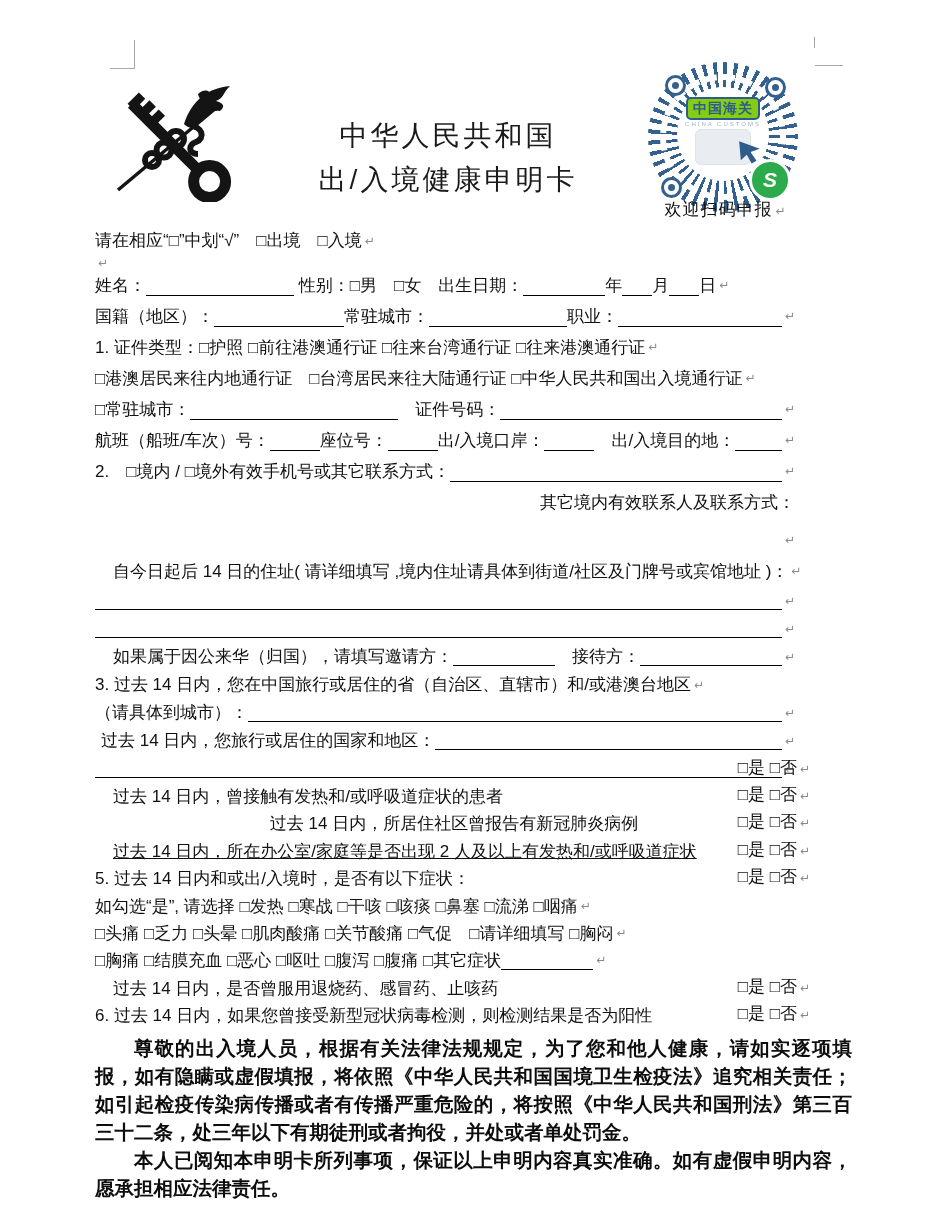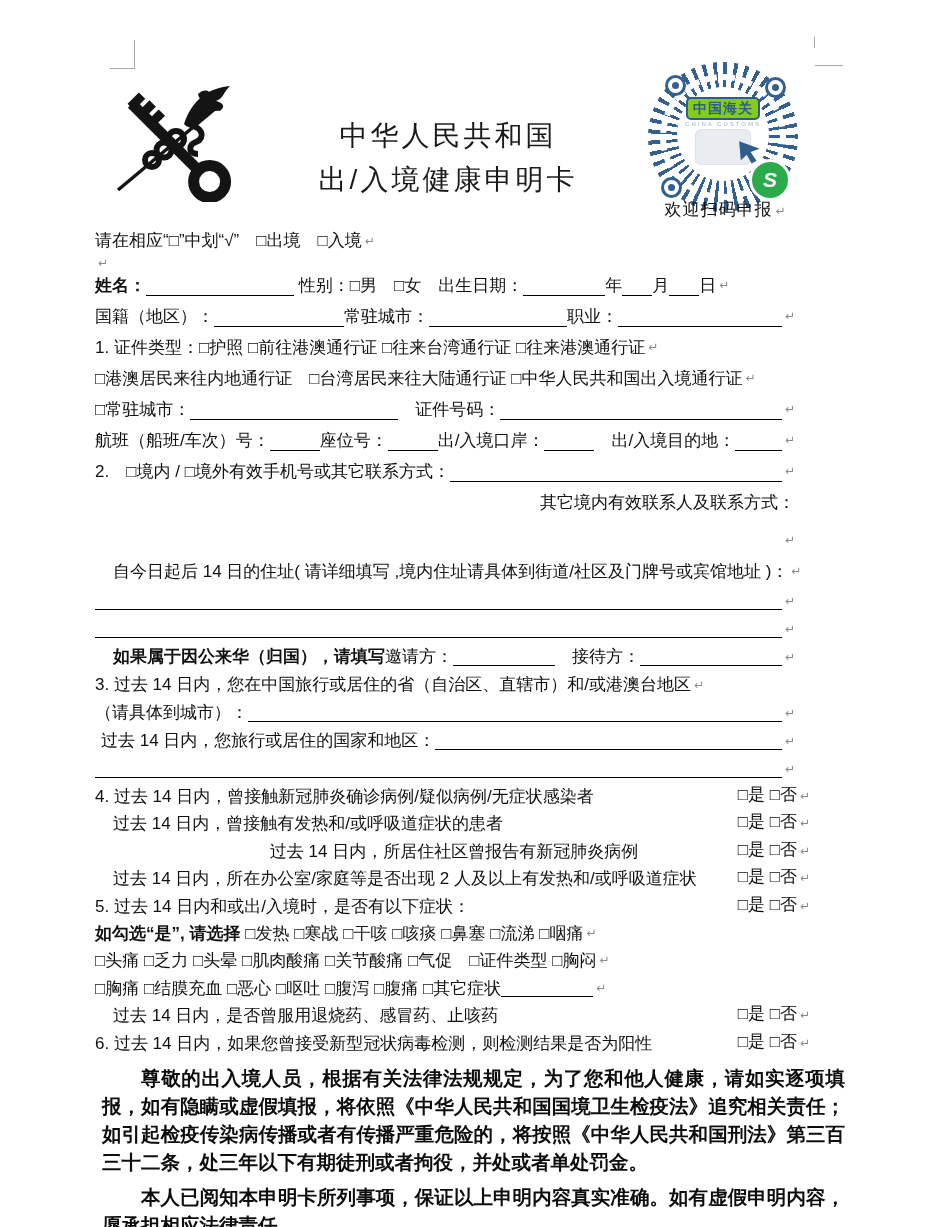--- a/index.html
+++ b/index.html
@@ -35,28 +35,28 @@
   .qr-wx::after{content:"S";font-weight:bold;font-size:21px;line-height:35px;font-style:italic;}
   .qr-caption{position:absolute;left:638px;top:198px;width:175px;text-align:center;font-weight:normal;font-size:17px;letter-spacing:1px;}
   
   .content{position:absolute;left:95px;top:226px;width:700px;}
   .fline{display:flex;align-items:flex-end;white-space:pre;position:relative;font-size:17px;}
   .lh30{line-height:30px;}
   .lh31{line-height:31px;}
   .lh28{line-height:28px;}
   .lh27{line-height:27.4px;}
   .he14{height:14px;line-height:14px;}
-  .bd{font-weight:bold;}
+  .bd{font-weight:normal;}
   .blank{border-bottom:1px solid #000;height:1px;align-self:flex-end;margin-bottom:5px;flex:0 0 auto;}
   .blank.fill{flex:1 1 auto;}
   .yesno{position:absolute;right:-15px;bottom:0;}
   .crmark{color:#8a8a8a;font-size:12px;margin-left:3px;}
   
   .decl{width:757px;margin-top:4px;font-weight:bold;font-size:19.5px;line-height:28px;text-align:justify;color:#0d0d0d;}
-  .decl p{margin:7px;text-indent:2em;}
+  .decl p{margin:0;text-indent:2em;}
   .sigrow{margin-top:2px;font-size:19.5px;line-height:30px;white-space:pre;}
 </style>
 </head>
 <body>
 
 <div class="page">
 
   <div class="cm cm-tl"></div>
   <div class="cm cm-rv"></div>
   <div class="cm cm-rh"></div>
@@ -120,27 +120,27 @@
         <div class="fline lh31"><span>2.　</span><span>□境内</span><span> / </span><span>□境外</span><span>有效手机号或其它联系方式：</span><span class="blank fill"></span><span class="crmark">↵</span></div>
         <div class="fline lh31" style="padding-left: 18px; flex-direction: column;"><span>其它境内有效联系人及联系方式：</span><span class="blank fill"></span><span class="crmark">↵</span></div>
         <div class="fline lh31" style="padding-left: 18px;"><span>自今日起后 14 日的住址( 请详细填写 ,境内住址请具体到街道/社区及门牌号或宾馆地址 )：</span><span class="crmark">↵</span></div>
         <div class="fline lh28"><span class="blank fill"></span><span class="crmark">↵</span></div>
         <div class="fline lh28"><span class="blank fill"></span><span class="crmark">↵</span></div>
         <div class="fline lh28" style="padding-left: 18px;"><span class="bd">如果属于因公来华（归国），请填写</span><span>邀请方：</span><span class="blank" style="width: 102px;"></span><span>　接待方：</span><span class="blank fill"></span><span class="crmark">↵</span></div>
         <div class="fline lh28"><span>3. 过去 14 日内，您在中国旅行或居住的省（自治区、直辖市）和/或港澳台地区</span><span class="crmark">↵</span></div>
         <div class="fline lh28"><span>（请具体到城市）：</span><span class="blank fill"></span><span class="crmark">↵</span></div>
         <div class="fline lh28" style="padding-left: 6px;"><span>过去 14 日内，您旅行或居住的国家和地区：</span><span class="blank fill"></span><span class="crmark">↵</span></div>
         <div class="fline lh28"><span class="blank fill"></span><span class="crmark">↵</span></div>
-        <div class="fline lh27"><span>4. 过去 14 日内，曾接触新冠肺炎确诊病例/疑似病例/无症状感染者</span><span class="yesno"><span>□是 □否</span><span class="crmark">↵</span></span></div>
+        <div class="fline lh27"><span class="yesno"><span>□是 □否</span><span class="crmark">↵</span></span></div>
         <div class="fline lh27" style="padding-left: 18px;"><span>过去 14 日内，曾接触有发热和/或呼吸道症状的患者</span><span class="yesno"><span>□是 □否</span><span class="crmark">↵</span></span></div>
         <div class="fline lh27" style="padding-left: 18px; justify-content: center;"><span>过去 14 日内，所居住社区曾报告有新冠肺炎病例</span><span class="yesno"><span>□是 □否</span><span class="crmark">↵</span></span></div>
-        <div class="fline lh27" style="padding-left: 18px;"><span>过去 14 日内，所在办公室/家庭等是否出现 2 人及以上有发热和/或呼吸道症状</span><span class="yesno"><span>□是 □否</span><span class="crmark">↵</span></span></div>
+        <div class="fline lh27" style="padding-left: 18px; text-decoration: underline;"><span>过去 14 日内，所在办公室/家庭等是否出现 2 人及以上有发热和/或呼吸道症状</span><span class="yesno"><span>□是 □否</span><span class="crmark">↵</span></span></div>
         <div class="fline lh27"><span>5. 过去 14 日内和或出/入境时，是否有以下症状：</span><span class="yesno"><span>□是 □否</span><span class="crmark">↵</span></span></div>
         <div class="fline lh27"><span class="bd">如勾选“是”, 请选择 </span><span>□发热</span><span> □寒战</span><span> □干咳</span><span> □咳痰</span><span> □鼻塞</span><span> □流涕</span><span> □咽痛</span><span class="crmark">↵</span></div>
-        <div class="fline lh27"><span>□头痛</span><span> □乏力</span><span> □头晕</span><span> □肌肉酸痛</span><span> □关节酸痛</span><span> □气促</span><span>　□证件类型</span><span> □胸闷</span><span class="crmark">↵</span></div>
+        <div class="fline lh27"><span>□头痛</span><span> □乏力</span><span> □头晕</span><span> □肌肉酸痛</span><span> □关节酸痛</span><span> □气促</span><span>　□请详细填写</span><span> □胸闷</span><span class="crmark">↵</span></div>
         <div class="fline lh27"><span>□胸痛</span><span> □结膜充血</span><span> □恶心</span><span> □呕吐</span><span> □腹泻</span><span> □腹痛</span><span> □其它症状</span><span class="blank" style="width: 92px;"></span><span class="crmark">↵</span></div>
         <div class="fline lh27" style="padding-left: 18px; align-items: center;"><span>过去 14 日内，是否曾服用退烧药、感冒药、止咳药</span><span class="yesno"><span>□是 □否</span><span class="crmark">↵</span></span></div>
         <div class="fline lh27"><span>6. 过去 14 日内，如果您曾接受新型冠状病毒检测，则检测结果是否为阳性</span><span class="yesno"><span>□是 □否</span><span class="crmark">↵</span></span></div>
       </div>
 
     <section class="decl">
       <p>尊敬的出入境人员，根据有关法律法规规定，为了您和他人健康，请如实逐项填报，如有隐瞒或虚假填报，将依照《中华人民共和国国境卫生检疫法》追究相关责任；如引起检疫传染病传播或者有传播严重危险的，将按照《中华人民共和国刑法》第三百三十二条，处三年以下有期徒刑或者拘役，并处或者单处罚金。</p>
       <p>本人已阅知本申明卡所列事项，保证以上申明内容真实准确。如有虚假申明内容，愿承担相应法律责任。</p>
     </section>
 

